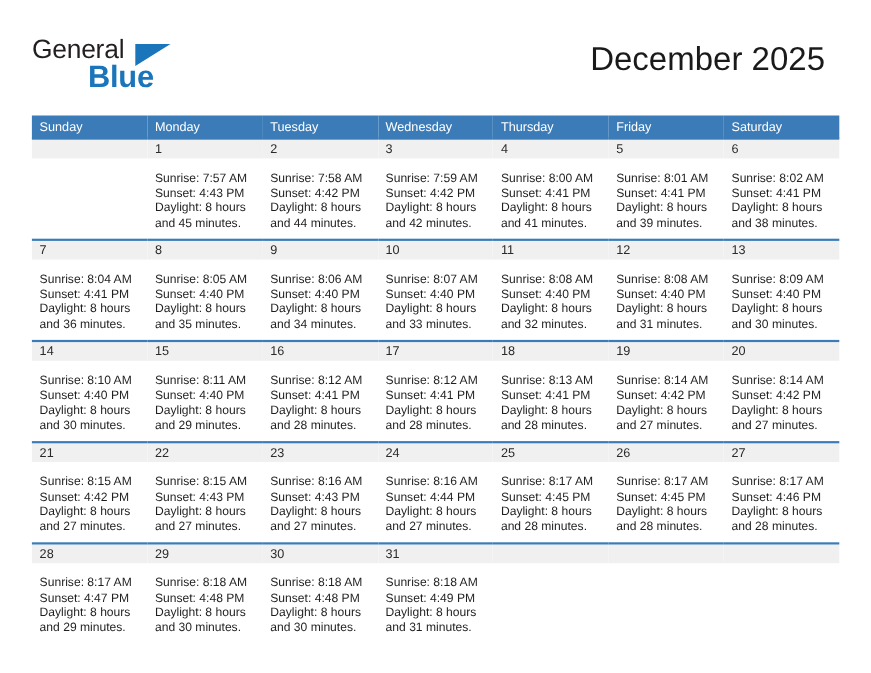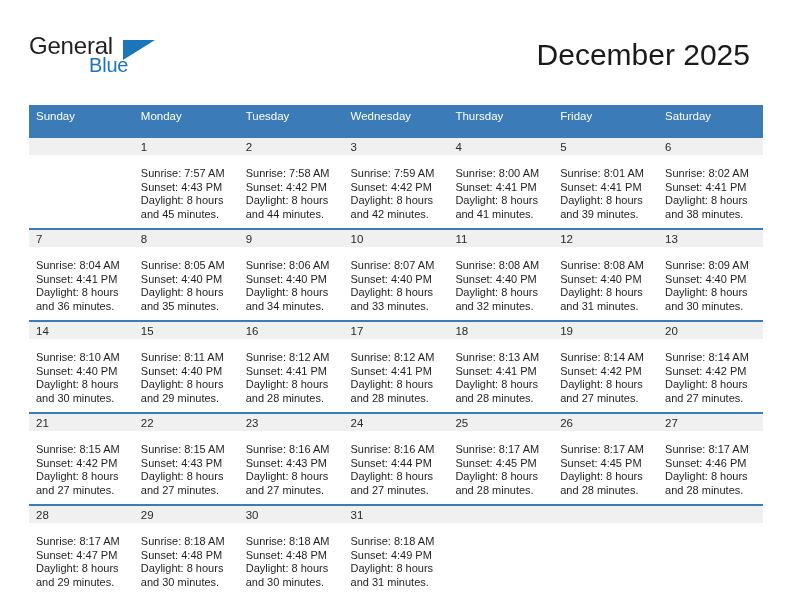--- a/index.html
+++ b/index.html
@@ -40,26 +40,27 @@
     position: absolute;
     left: 0;
     top: 0;
     font-size: 24px;
     letter-spacing: -0.2px;
     color: #231f20;
     font-family: "Liberation Sans", sans-serif;
   }
   .brand-blue {
     position: absolute;
-    left: 60px;
+    left: 51px;
     top: 22px;
-    font-size: 20px;
+    font-size: 28px;
     letter-spacing: -0.2px;
     color: #1b75bb;
     font-family: "Liberation Sans", sans-serif;
+    font-weight: bold;
   }
   .brand-triangle {
     position: absolute;
     left: 94px;
     top: 8px;
     width: 0;
     height: 0;
     border-left: 32px solid #1b75bb;
     border-bottom: 20px solid transparent;
   }
@@ -93,21 +94,21 @@
     width: 734px;
     border-collapse: collapse;
     table-layout: fixed;
   }
   .calendar th {
     background: #3b7cb8;
     color: #ffffff;
     font-size: 11.5px;
     font-weight: normal;
     text-align: left;
-    padding: 5px 0 14px 7px;
+    padding: 5px 0 3px 7px;
     height: 19px;
     box-sizing: border-box;
     border: none;
   }
   .calendar td {
     width: 104.85px;
     height: 90px;
     vertical-align: top;
     padding: 0;
     border-top: 2px solid #3b7cb8;

